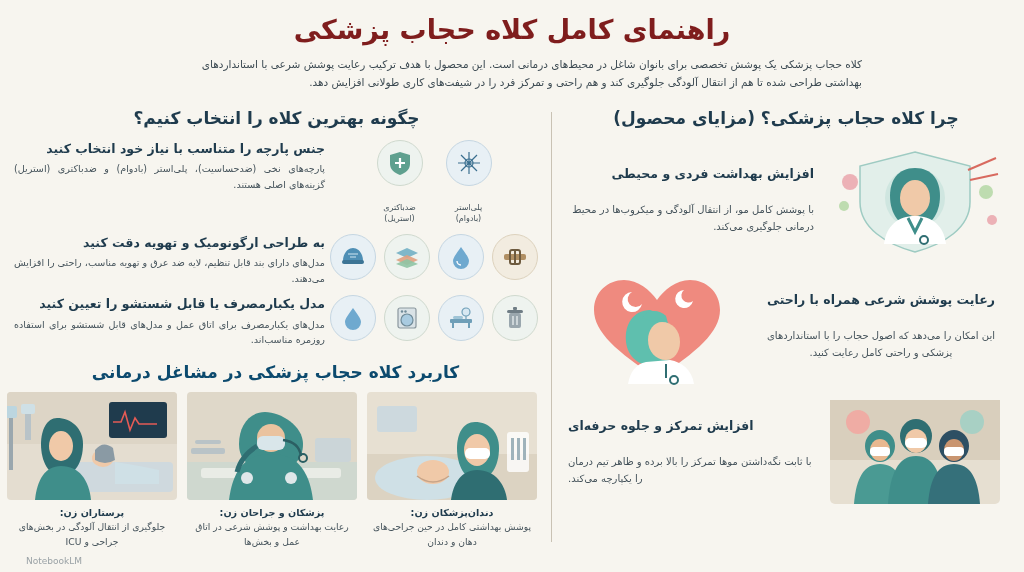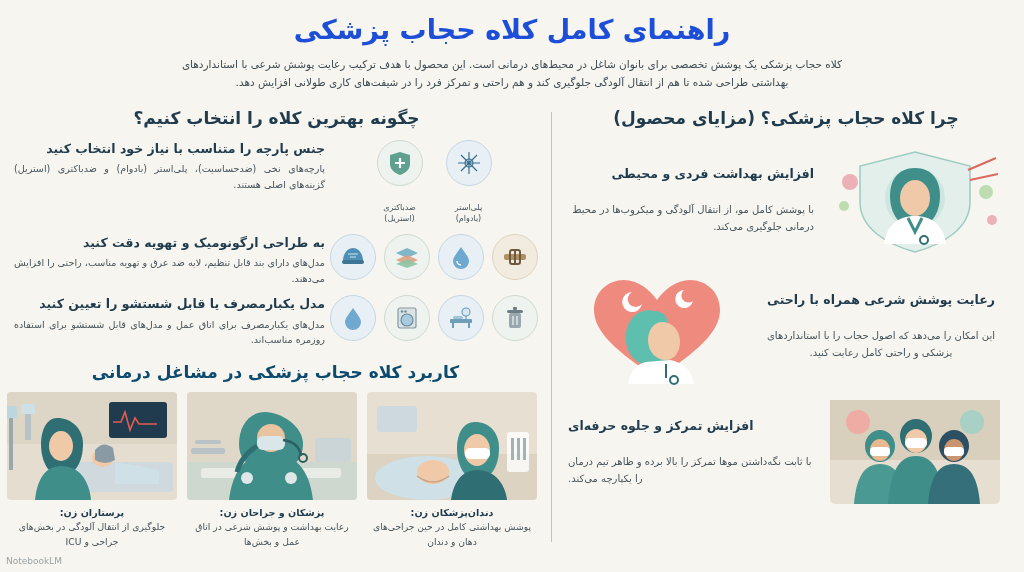--- a/index.html
+++ b/index.html
@@ -11,28 +11,28 @@
   }
   .page {
     position: relative;
     width: 1024px; height: 572px;
     background: #f7f5ef;
   }
 
   
   .header { text-align: center; padding-top: 14px; }
   .title {
-    font-size: 27px; font-weight: bold; color: #1d4ed8;
+    font-size: 27px; font-weight: bold; color: #7f1d1d;
     letter-spacing: 0px;
   }
   .subtitle {
     margin: 10px auto 0;
     width: 700px;
     font-size: 10.5px; line-height: 1.75; color: #3c4a52;
-    text-align: center;
+    text-align: right;
   }
 
   
   .columns {
     position: absolute; top: 108px; right: 0; left: 0;
     display: flex; flex-direction: row;
   }
   .col-right { width: 472px; padding: 0 14px 0 10px; }
   .divider {
     width: 1px; background: #c9c2b4;
@@ -92,21 +92,21 @@
   .ucard { width: 170px; }
   .uphoto {
     width: 170px; height: 108px; border-radius: 4px;
     position: relative; overflow: hidden;
   }
   .ucap { margin-top: 6px; text-align: center; }
   .ucap-t { font-size: 9.6px; font-weight: bold; color: #1f3b4d; line-height: 1.5; }
   .ucap-b { font-size: 9.2px; color: #44525a; line-height: 1.55; }
 
   .watermark {
-    position: absolute; left: 6px; bottom: 6px;
+    position: absolute; left: 26px; bottom: 6px;
     font-size: 9px; color: #9aa2a6;
   }
 
   
   svg { display: block; }
 </style>
 </head>
 <body>
 
 <div class="page">

